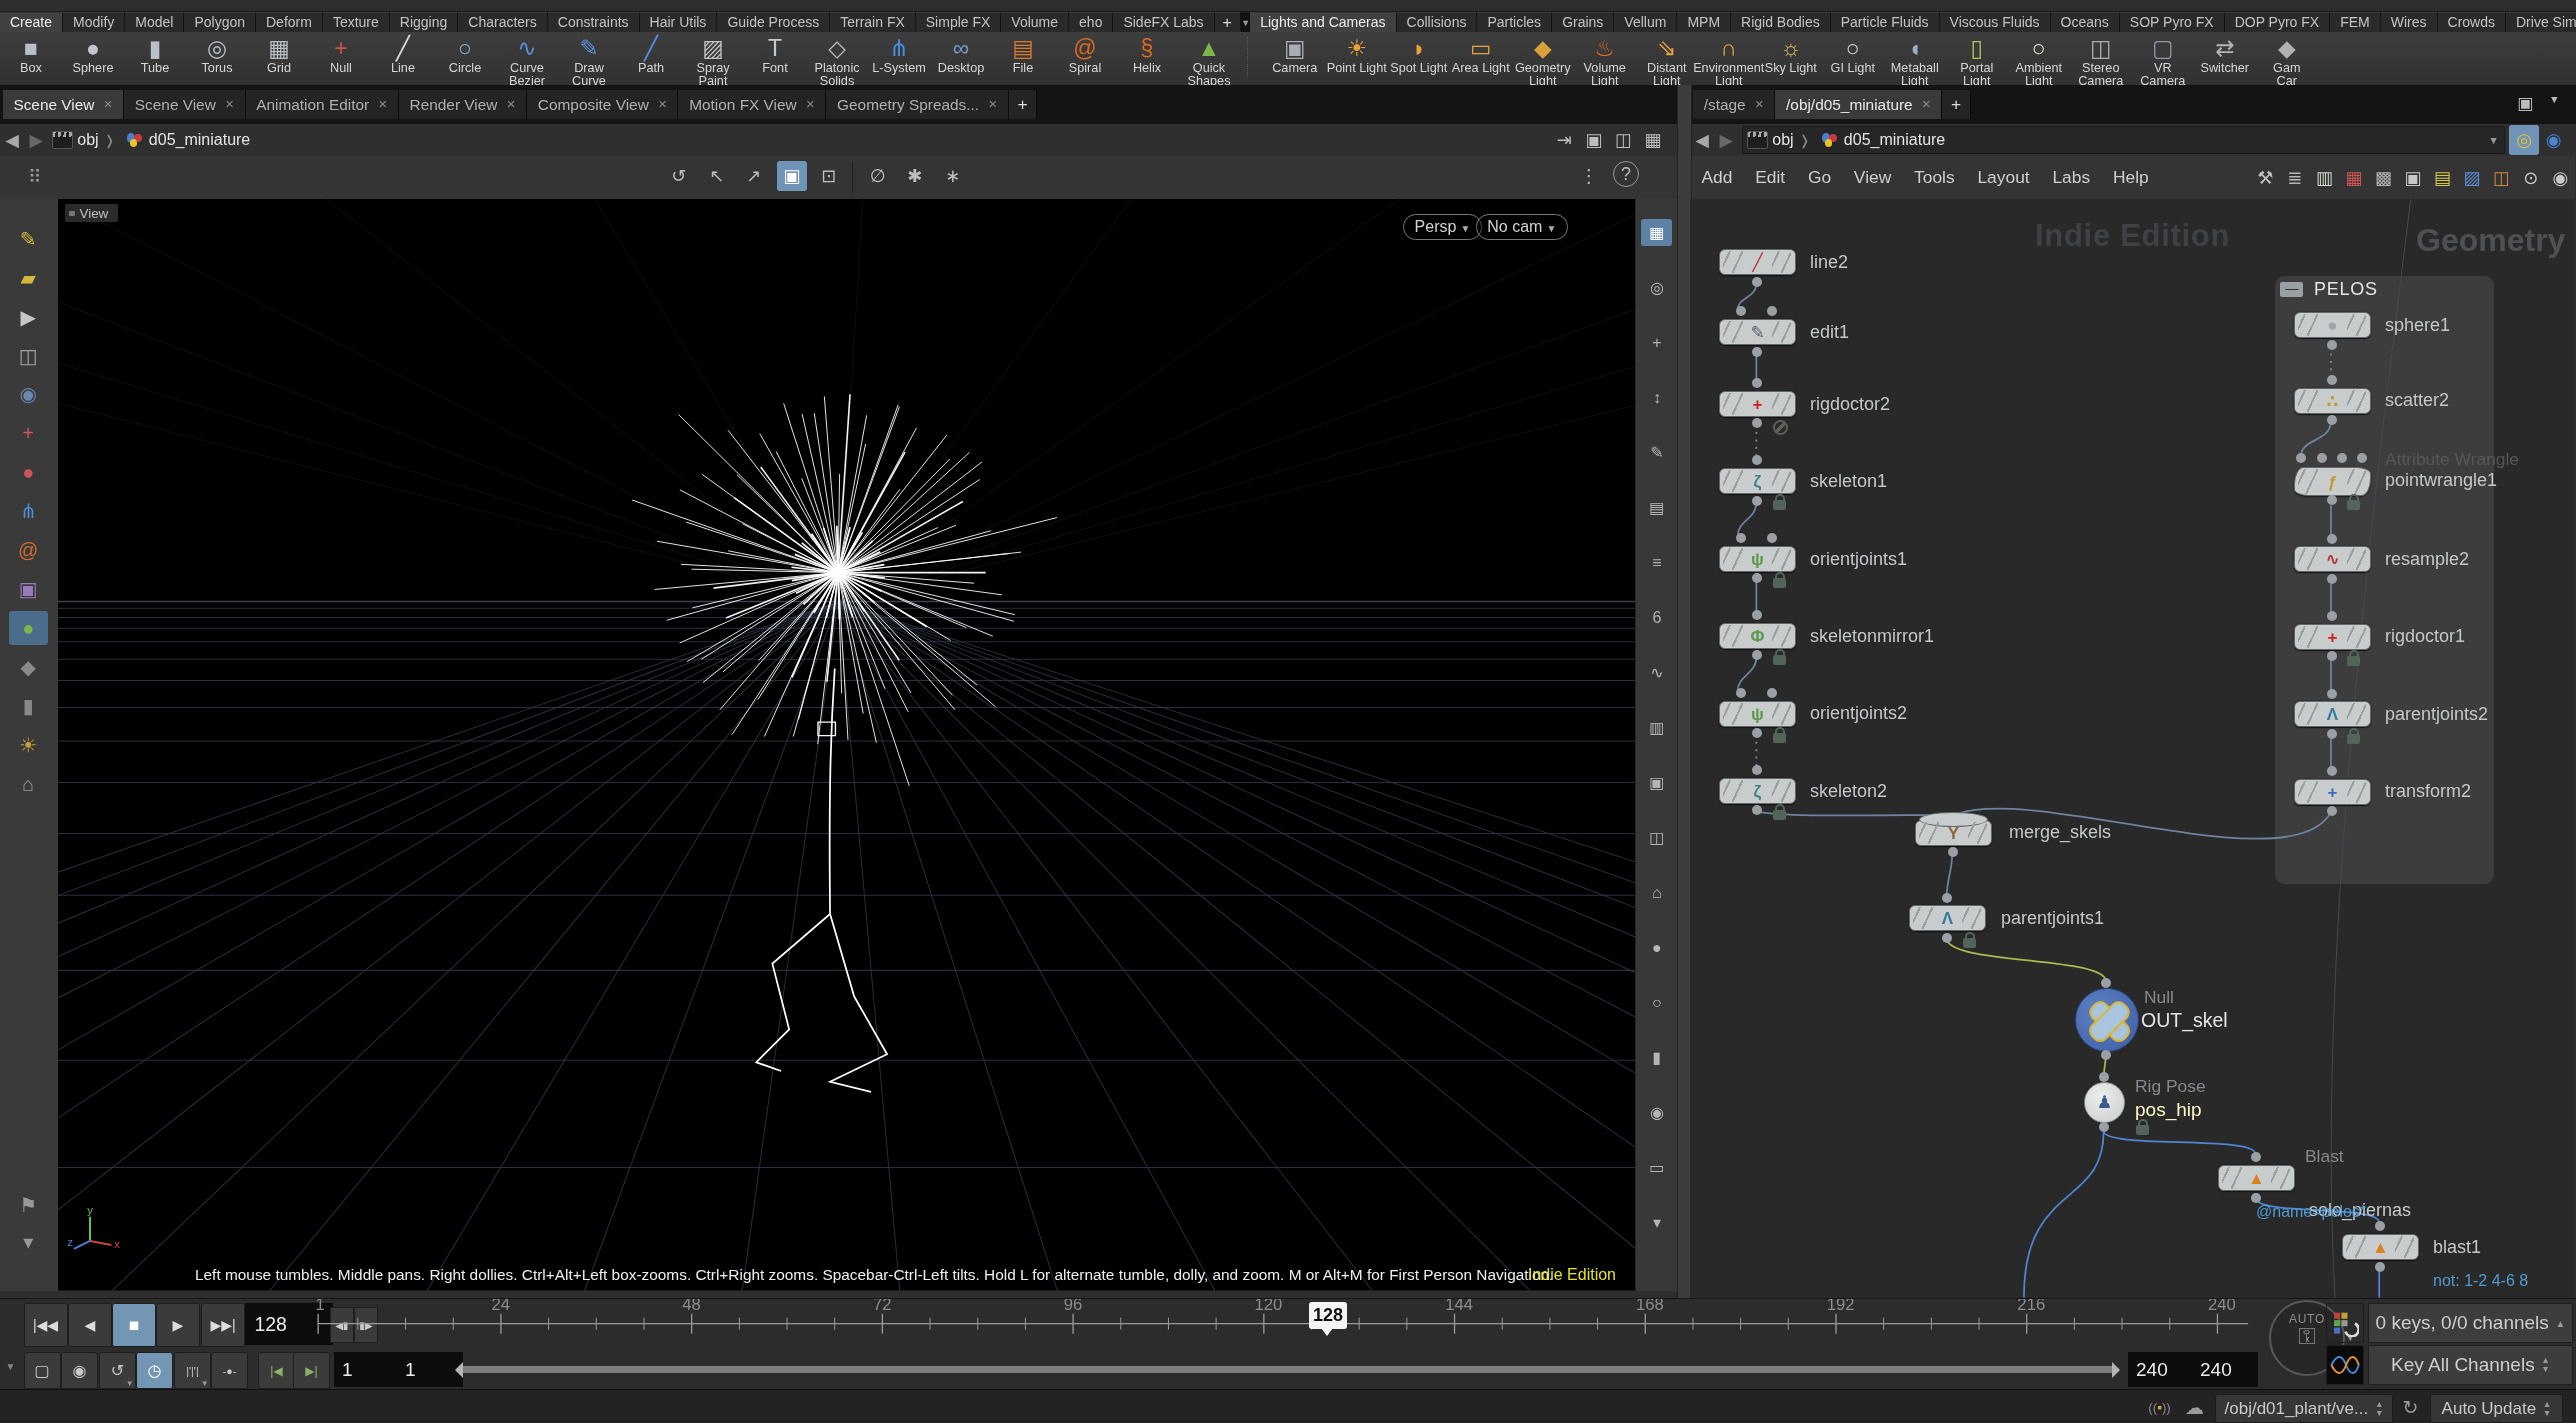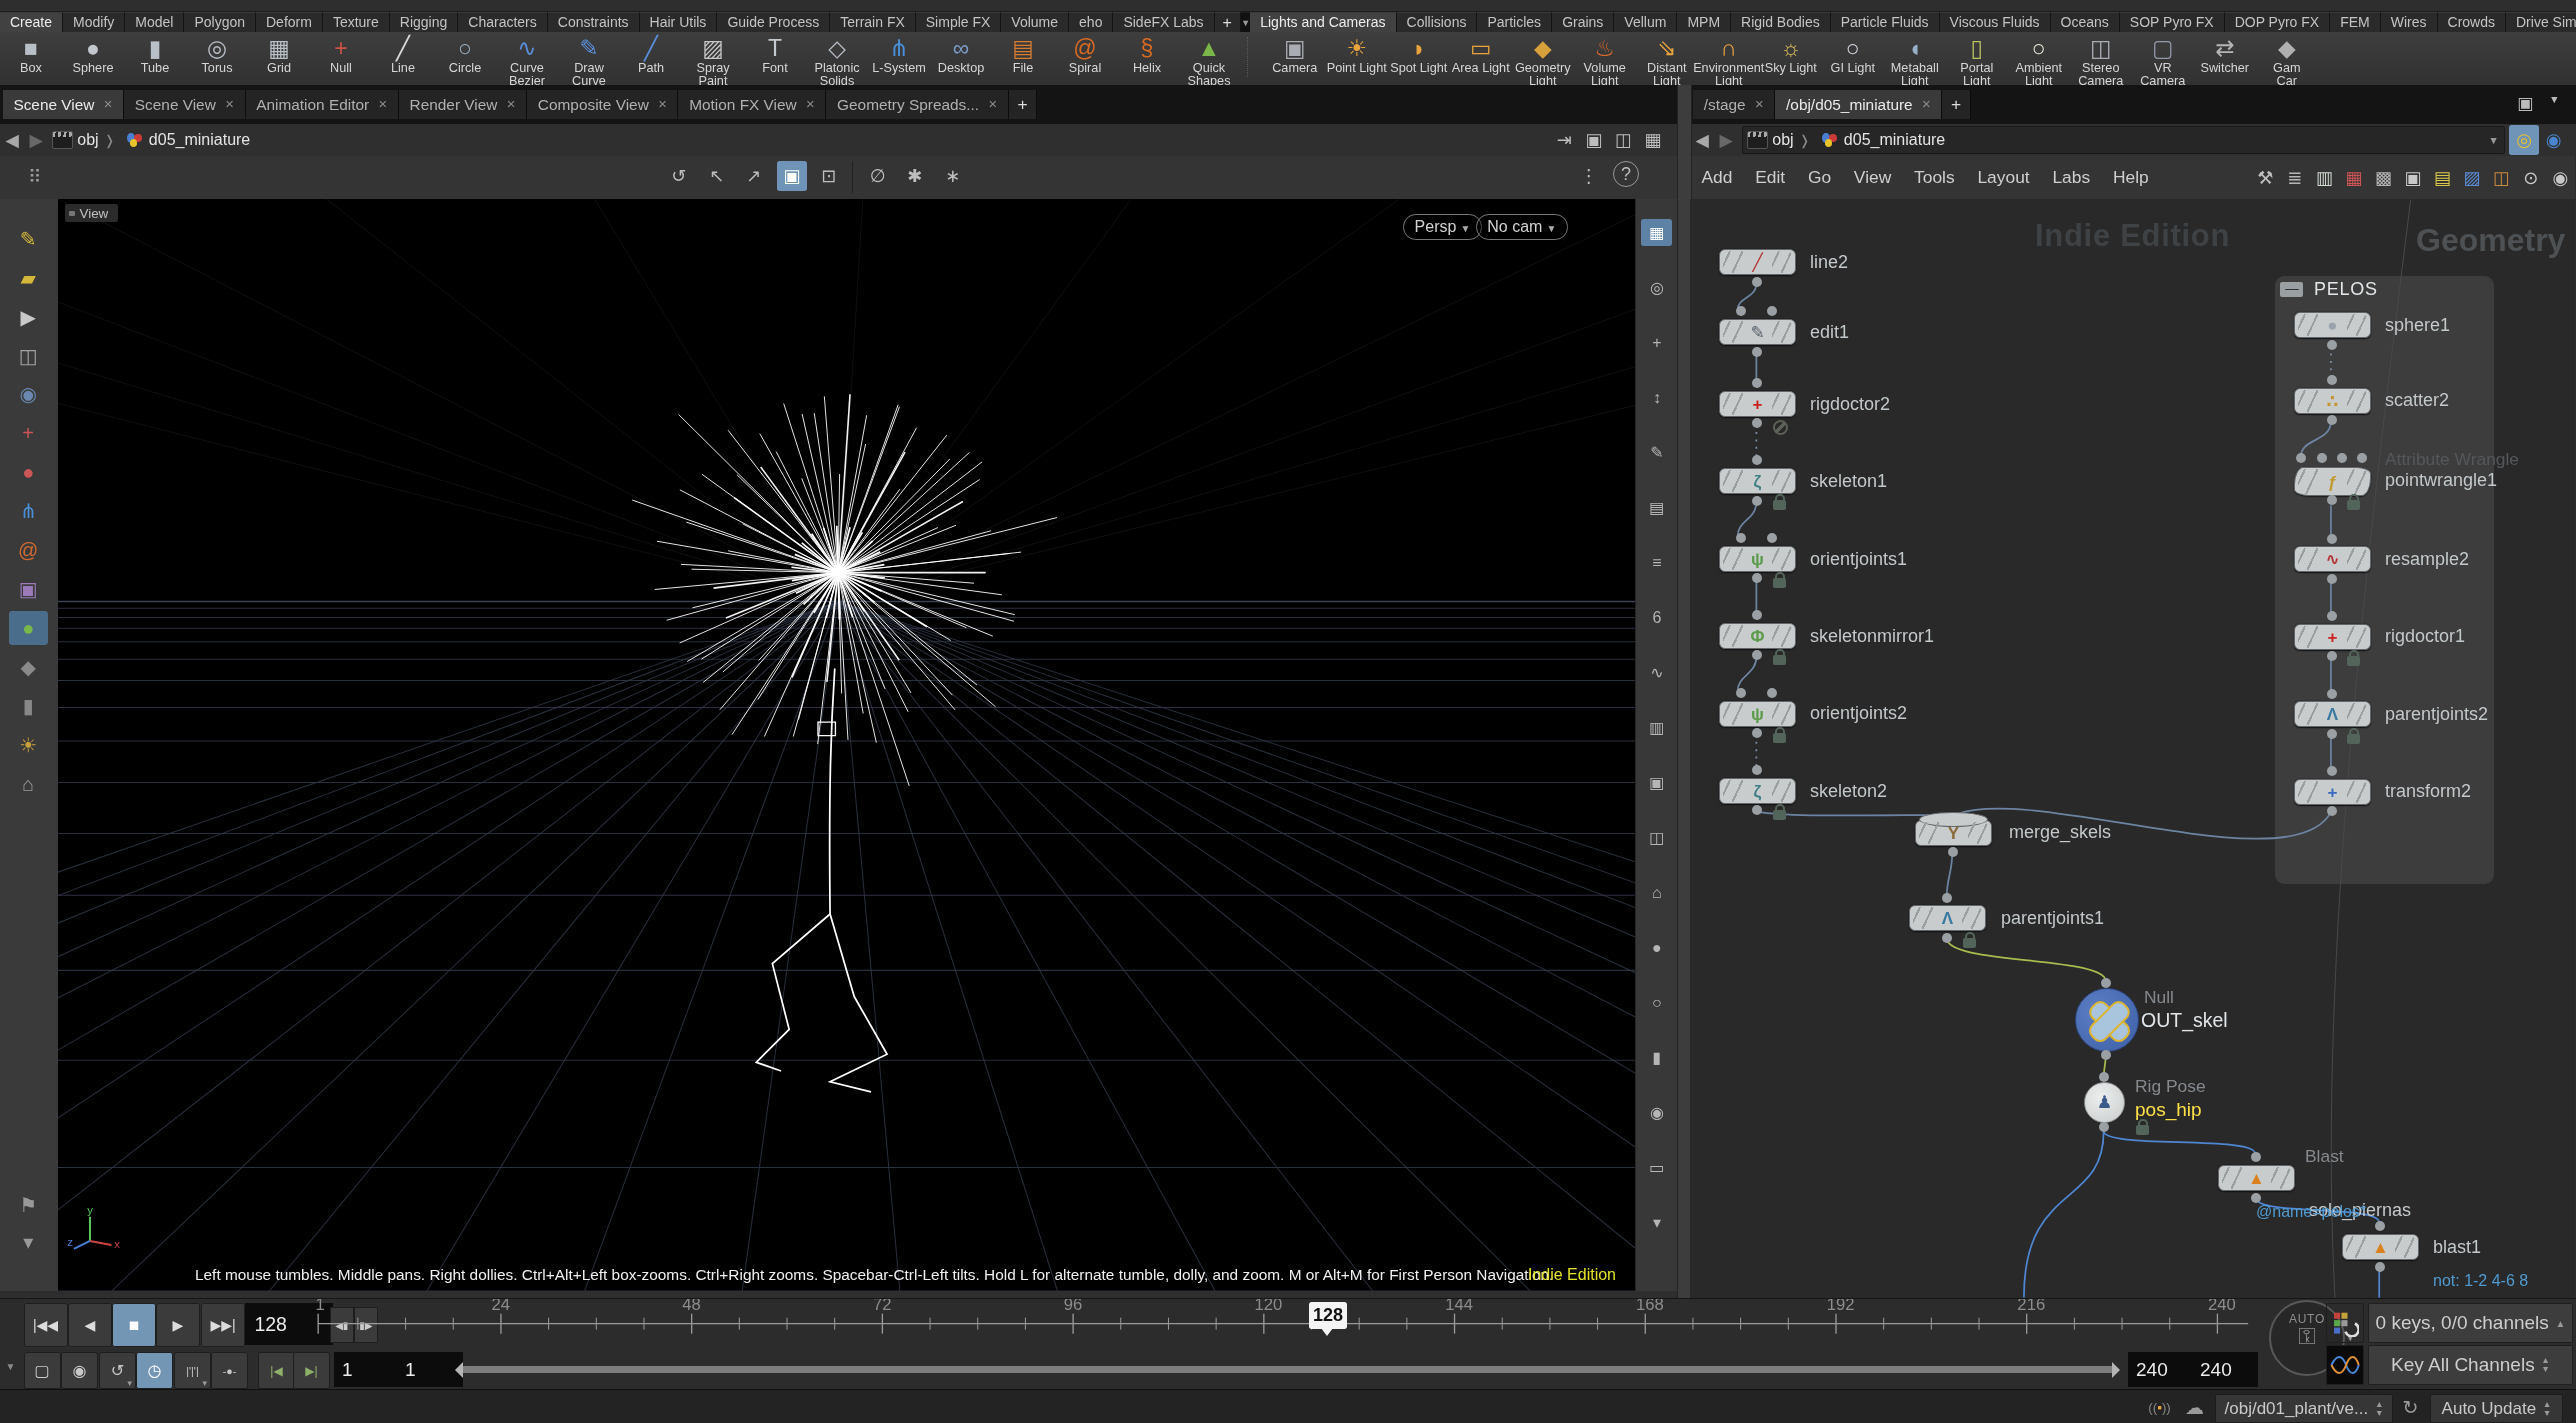--- a/index.html
+++ b/index.html
@@ -796,21 +796,21 @@
         <span class="port" style="left: 411px; top: 779px;"></span>
         <span class="port" style="left: 411px; top: 851px;"></span>
         <div class="ntype" style="left: 454px; top: 788px;">Null</div>
         <div class="nlabel" style="left: 451px; top: 810px; font-size: 19.5px; color: rgb(226, 230, 233);">OUT_skel</div>
         <div class="posenode" style="left: 394px; top: 883px;">
           <span style="color: rgb(58, 90, 138);">♟</span>
         </div>
         <span class="port" style="left: 409px; top: 873px;"></span>
         <span class="port" style="left: 409px; top: 923px;"></span>
         <div class="ntype" style="left: 445px; top: 877px;">Rig Pose</div>
-        <div class="nlabel" style="left: 445px; top: 900px; font-size: 19px; color: #fde047;">pos_hip</div>
+        <div class="nlabel" style="left: 445px; top: 900px; font-size: 19px; color: #fef9c3;">pos_hip</div>
         <span class="lock" style="left: 446px; top: 926px;"></span>
         <div class="hnode" style="left: 528px; top: 966px;">
           <span class="stl"></span>
           <span class="str"></span>
           <span class="ic" style="color: rgb(217, 128, 31);">▲</span>
         </div>
         <span class="port" style="left: 561px; top: 994px;"></span>
         <span class="port" style="left: 561px; top: 953px;"></span>
         <div class="ntype" style="left: 615px; top: 947px;">Blast</div>
         <div class="nlabel" style="left: 619px; top: 1001px;">solo_piernas</div>

